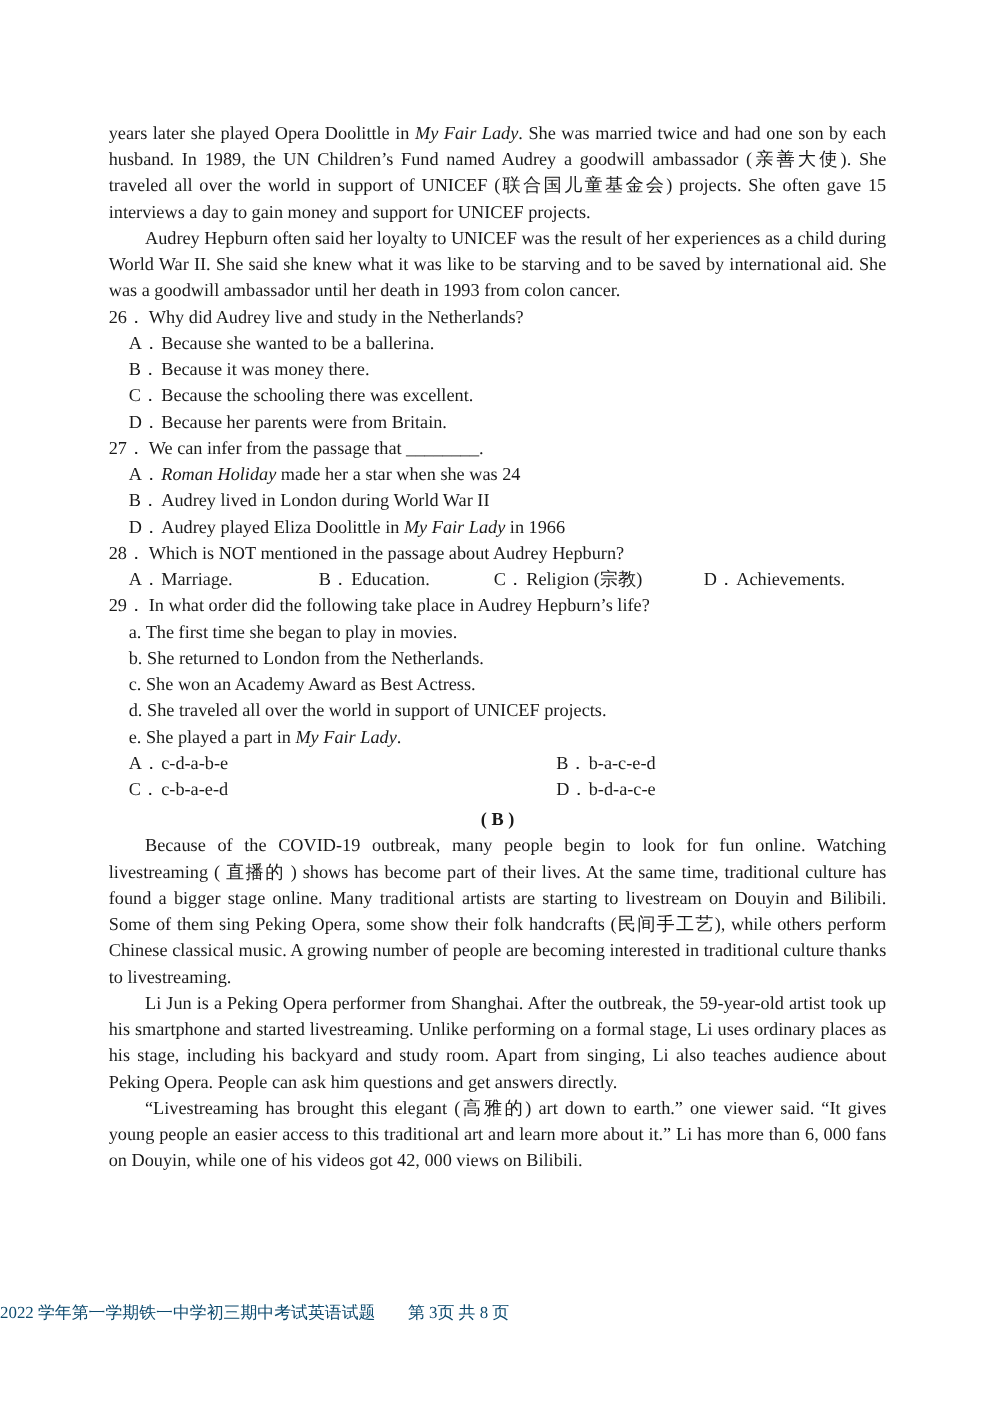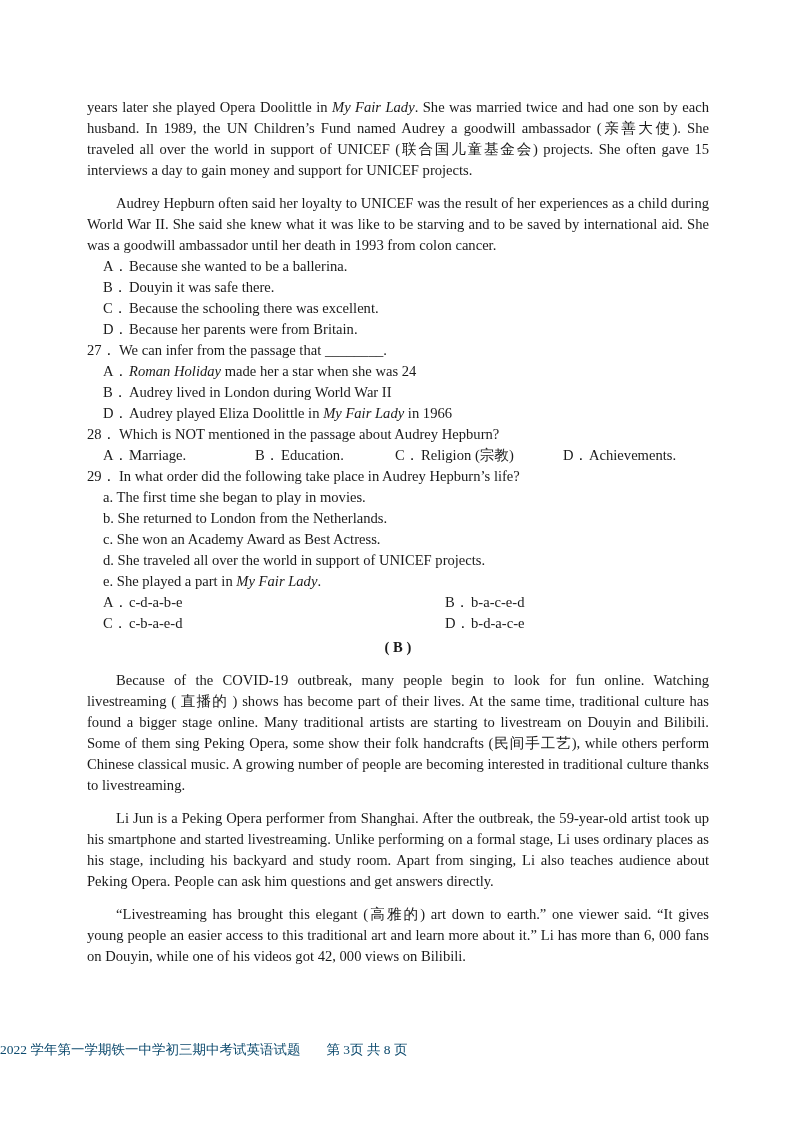--- a/index.html
+++ b/index.html
@@ -3,21 +3,21 @@
 <meta charset="utf-8">
 <style>
   html, body { margin: 0; padding: 0; background: #ffffff; }
   body { width: 794px; height: 1123px; position: relative; overflow: hidden; }
   .page {
     position: absolute; left: 87px; top: 97px; width: 622px;
     font-family: "Liberation Serif", "DejaVu Serif", serif;
     font-size: 14.6px; line-height: 21px; color: #1a1a1a;
   }
   p { margin: 0; text-align: justify; text-align-last: left; }
-  p.para { text-indent: 29px; margin-top: 12px; }
+  p.para { text-indent: 29px; }
   .q { margin: 0; padding-left: 0; }
   .opt { padding-left: 16px; }
   .item { padding-left: 16px; }
   .row4 { display: flex; padding-left: 16px; }
   .row4 span.cell { display: inline-block; }
   .row2 { display: flex; padding-left: 16px; justify-content: space-between; }
   .row2 .cell { width: 264px; }
   .section-title { text-align: center; font-weight: bold; margin: 0; }
   i { font-style: italic; }
   .footer {
@@ -33,22 +33,25 @@
 
 <div class="page">
 
   <p>
     <span>years later she played Opera Doolittle in </span><i>My Fair Lady</i><span>. She was married twice and had one son by each husband. In 1989, the UN Children’s Fund named Audrey a goodwill ambassador (亲善大使). She traveled all over the world in support of UNICEF (联合国儿童基金会) projects. She often gave 15 interviews a day to gain money and support for UNICEF projects.</span>
   </p>
   <p class="para">
     <span>Audrey Hepburn often said her loyalty to UNICEF was the result of her experiences as a child during World War II. She said she knew what it was like to be starving and to be saved by international aid. She was a goodwill ambassador until her death in 1993 from colon cancer.</span>
   </p>
 
+  <div class="q">
+    <span class="qn">26．</span><span>Why did Audrey live and study in the Netherlands?</span>
+  </div>
   <div class="opt"><span class="lbl">A．</span><span>Because she wanted to be a ballerina.</span></div>
-  <div class="opt"><span class="lbl">B．</span><span>Douyin it was safe there.</span></div>
+  <div class="opt"><span class="lbl">B．</span><span>Because it was money there.</span></div>
   <div class="opt"><span class="lbl">C．</span><span>Because the schooling there was excellent.</span></div>
   <div class="opt"><span class="lbl">D．</span><span>Because her parents were from Britain.</span></div>
 
   <div class="q">
     <span class="qn">27．</span><span>We can infer from the passage that ________.</span>
   </div>
   <div class="opt"><span class="lbl">A．</span><i>Roman Holiday</i><span> made her a star when she was 24</span></div>
   <div class="opt"><span class="lbl">B．</span><span>Audrey lived in London during World War II</span></div>
   <div class="opt"><span class="lbl">D．</span><span>Audrey played Eliza Doolittle in </span><i>My Fair Lady</i><span> in 1966</span></div>
 

